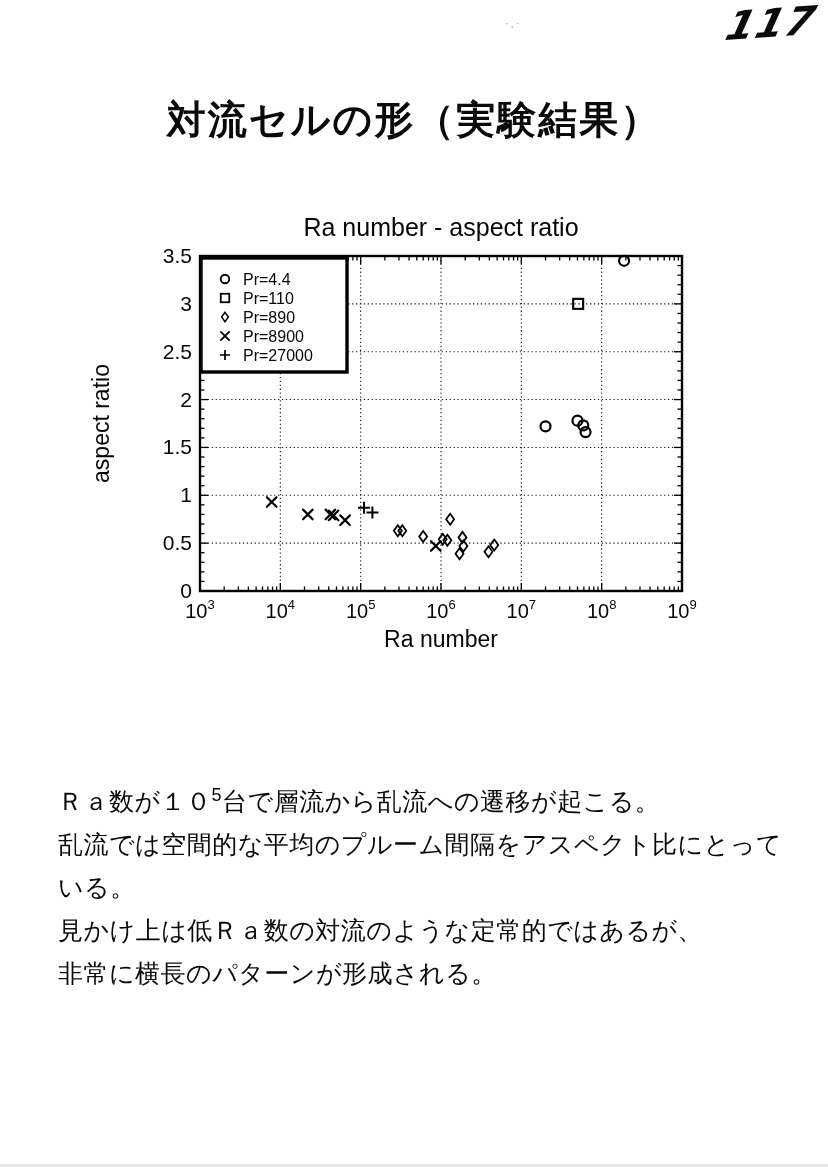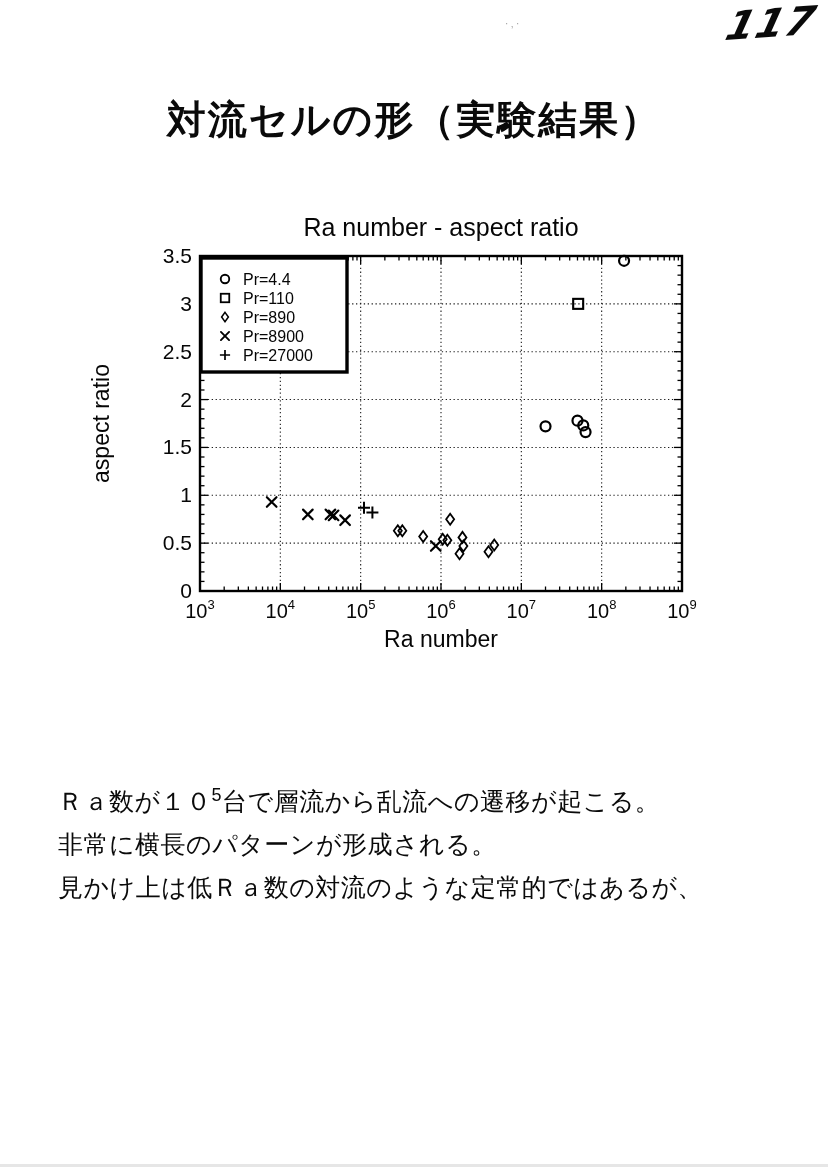--- a/index.html
+++ b/index.html
@@ -335,16 +335,17 @@
         <text x="116" y="99" font-size="16"><tspan x="158">Pr=110</tspan></text>
         <path d="M140 107.325L143.4 112L140 116.675L136.6 112Z" class="mk" stroke-width="1.53"></path>
         <text x="116" y="118" font-size="16"><tspan x="158">Pr=890</tspan></text>
         <path d="M135.92 126.92L144.08 135.08M135.92 135.08L144.08 126.92" class="mk" stroke-width="1.87" stroke-linecap="round"></path>
         <text x="116" y="137" font-size="16"><tspan x="158">Pr=8900</tspan></text>
         <path d="M140 144.9L140 155.1M134.9 150L145.1 150" class="mk" stroke-width="1.7"></path>
         <text x="116" y="156" font-size="16"><tspan x="158">Pr=27000</tspan></text>
       </svg></div>
   <div id="notes">
       <div class="note-line"><span>Ｒａ数が１０</span><sup>5</sup><span>台で層流から乱流への遷移が起こる。</span></div>
+      <div class="note-line"><span>乱流では空間的な平均のプルーム間隔をアスペクト比にとっている。</span></div>
+      <div class="note-line"><span>見かけ上は低Ｒａ数の対流のような定常的ではあるが、</span></div>
       <div class="note-line"><span>非常に横長のパターンが形成される。</span></div>
-      <div class="note-line"><span>見かけ上は低Ｒａ数の対流のような定常的ではあるが、</span></div>
     </div>
 </div>
 
 </body></html>

